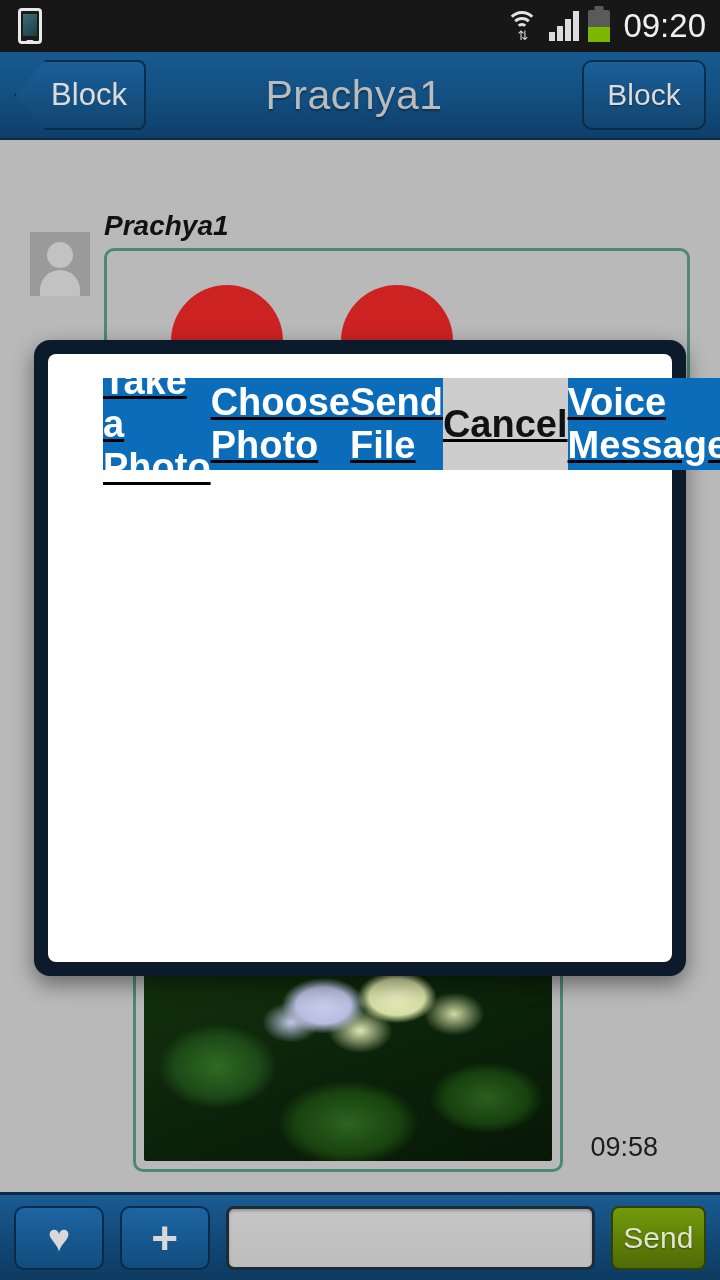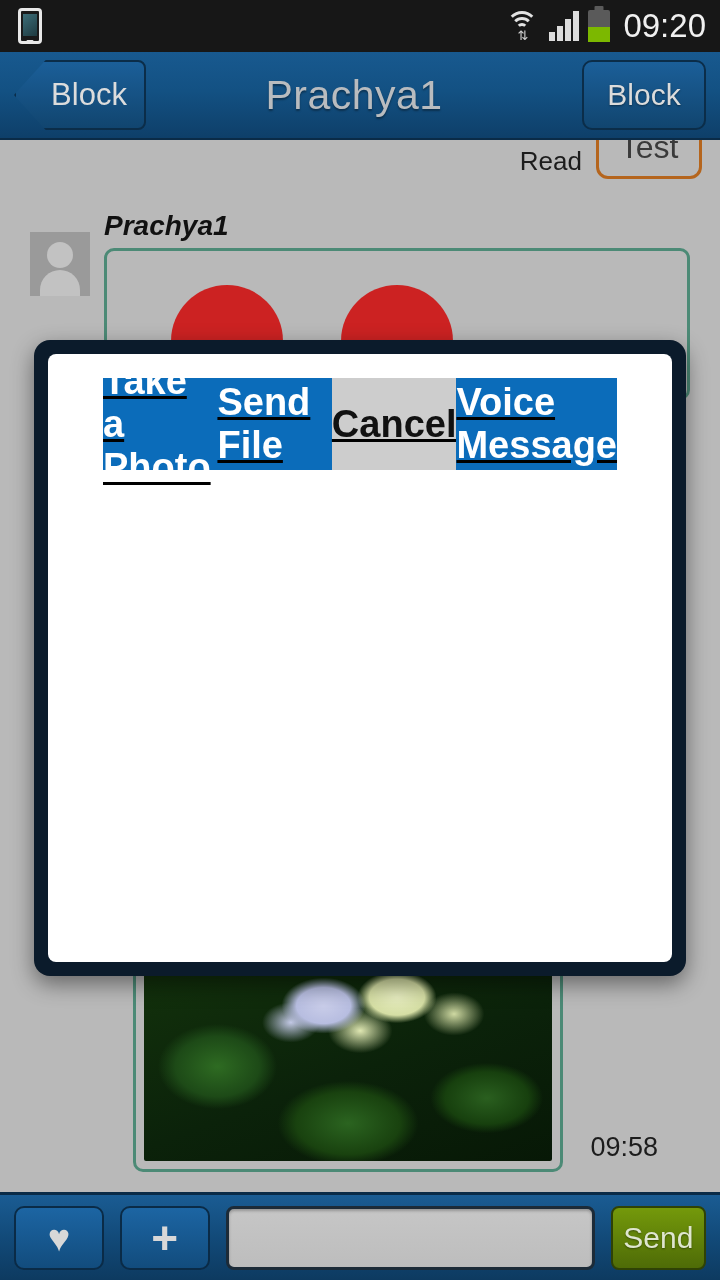--- a/index.html
+++ b/index.html
@@ -274,24 +274,20 @@
 </div>
 
 <div class="header">
   <div class="back-btn">Block</div>
   <div class="header-title">Prachya1</div>
   <div class="block-btn">Block</div>
 </div>
 
 <div class="chat">
 
-  <div class="row-top">
-    <span class="read-label">Read</span>
-    <div class="bubble-out">Test</div>
-  </div>
 
   <div class="row-in">
     <div class="sender-line">
       <div class="avatar">
         <span class="head"></span>
         <span class="body"></span>
       </div>
       <div class="in-col">
         <div class="sender-name">Prachya1</div>
         <div class="bubble-in">
@@ -321,17 +317,18 @@
     <span class="plus-glyph">+</span>
   </div>
   <input class="msg-input" type="text" placeholder="" style="">
   <div class="send-btn">Send</div>
 </div>
 
 <div class="scrim"></div>
 <div class="dialog-frame">
   <div class="dialog-body">
     <div class="dlg-btn">Take a Photo</div>
+    <div class="dlg-btn">Choose Photo</div>
     <div class="dlg-btn">Send File</div>
     <div class="dlg-btn cancel">Cancel</div>
     <div class="dlg-btn">Voice Message</div>
   </div>
 </div>
 
 </body></html>

